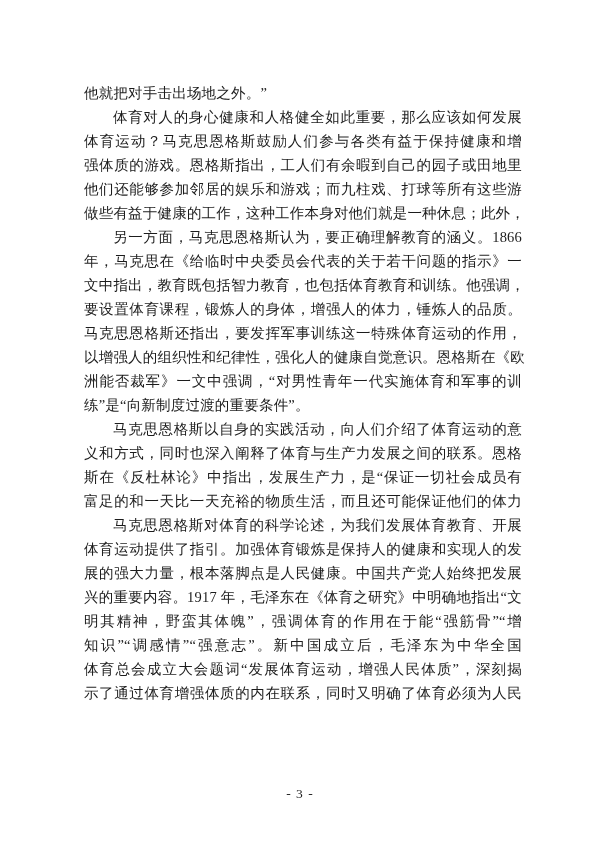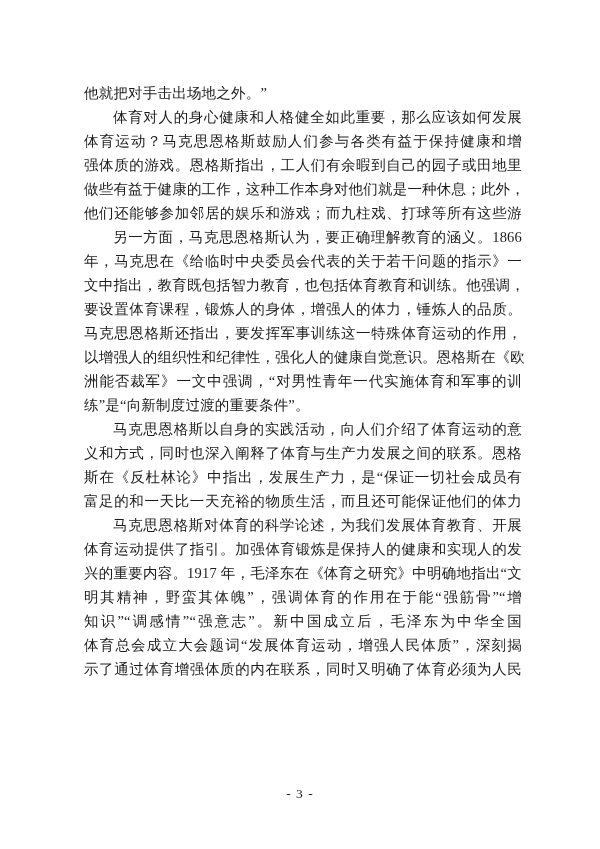--- a/index.html
+++ b/index.html
@@ -52,36 +52,37 @@
 </style>
 </head>
 <body>
 
 <div class="page">
   <div class="text-block">
     <div class="line end">他就把对手击出场地之外。”</div>
     <div class="line indent">体育对人的身心健康和人格健全如此重要，那么应该如何发展</div>
     <div class="line">体育运动？马克思恩格斯鼓励人们参与各类有益于保持健康和增</div>
     <div class="line">强体质的游戏。恩格斯指出，工人们有余暇到自己的园子或田地里</div>
+    <div class="line">他们还能够参加邻居的娱乐和游戏；而九柱戏、打球等所有这些游</div>
     <div class="line">做些有益于健康的工作，这种工作本身对他们就是一种休息；此外，</div>
-    <div class="line">他们还能够参加邻居的娱乐和游戏；而九柱戏、打球等所有这些游</div>
     <div class="line indent">另一方面，马克思恩格斯认为，要正确理解教育的涵义。1866</div>
     <div class="line">年，马克思在《给临时中央委员会代表的关于若干问题的指示》一</div>
     <div class="line">文中指出，教育既包括智力教育，也包括体育教育和训练。他强调，</div>
     <div class="line">要设置体育课程，锻炼人的身体，增强人的体力，锤炼人的品质。</div>
     <div class="line">马克思恩格斯还指出，要发挥军事训练这一特殊体育运动的作用，</div>
     <div class="line">以增强人的组织性和纪律性，强化人的健康自觉意识。恩格斯在《欧</div>
     <div class="line">洲能否裁军》一文中强调，“对男性青年一代实施体育和军事的训</div>
     <div class="line end">练”是“向新制度过渡的重要条件”。</div>
     <div class="line indent">马克思恩格斯以自身的实践活动，向人们介绍了体育运动的意</div>
     <div class="line">义和方式，同时也深入阐释了体育与生产力发展之间的联系。恩格</div>
     <div class="line">斯在《反杜林论》中指出，发展生产力，是“保证一切社会成员有</div>
     <div class="line">富足的和一天比一天充裕的物质生活，而且还可能保证他们的体力</div>
     <div class="line indent">马克思恩格斯对体育的科学论述，为我们发展体育教育、开展</div>
     <div class="line">体育运动提供了指引。加强体育锻炼是保持人的健康和实现人的发</div>
+    <div class="line">展的强大力量，根本落脚点是人民健康。中国共产党人始终把发展</div>
     <div class="line">兴的重要内容。1917 年，毛泽东在《体育之研究》中明确地指出“文</div>
     <div class="line">明其精神，野蛮其体魄”，强调体育的作用在于能“强筋骨”“增</div>
     <div class="line">知识”“调感情”“强意志”。新中国成立后，毛泽东为中华全国</div>
     <div class="line">体育总会成立大会题词“发展体育运动，增强人民体质”，深刻揭</div>
     <div class="line">示了通过体育增强体质的内在联系，同时又明确了体育必须为人民</div>
   </div>
   <div class="page-number">- 3 -</div>
 </div>
 
 </body></html>

